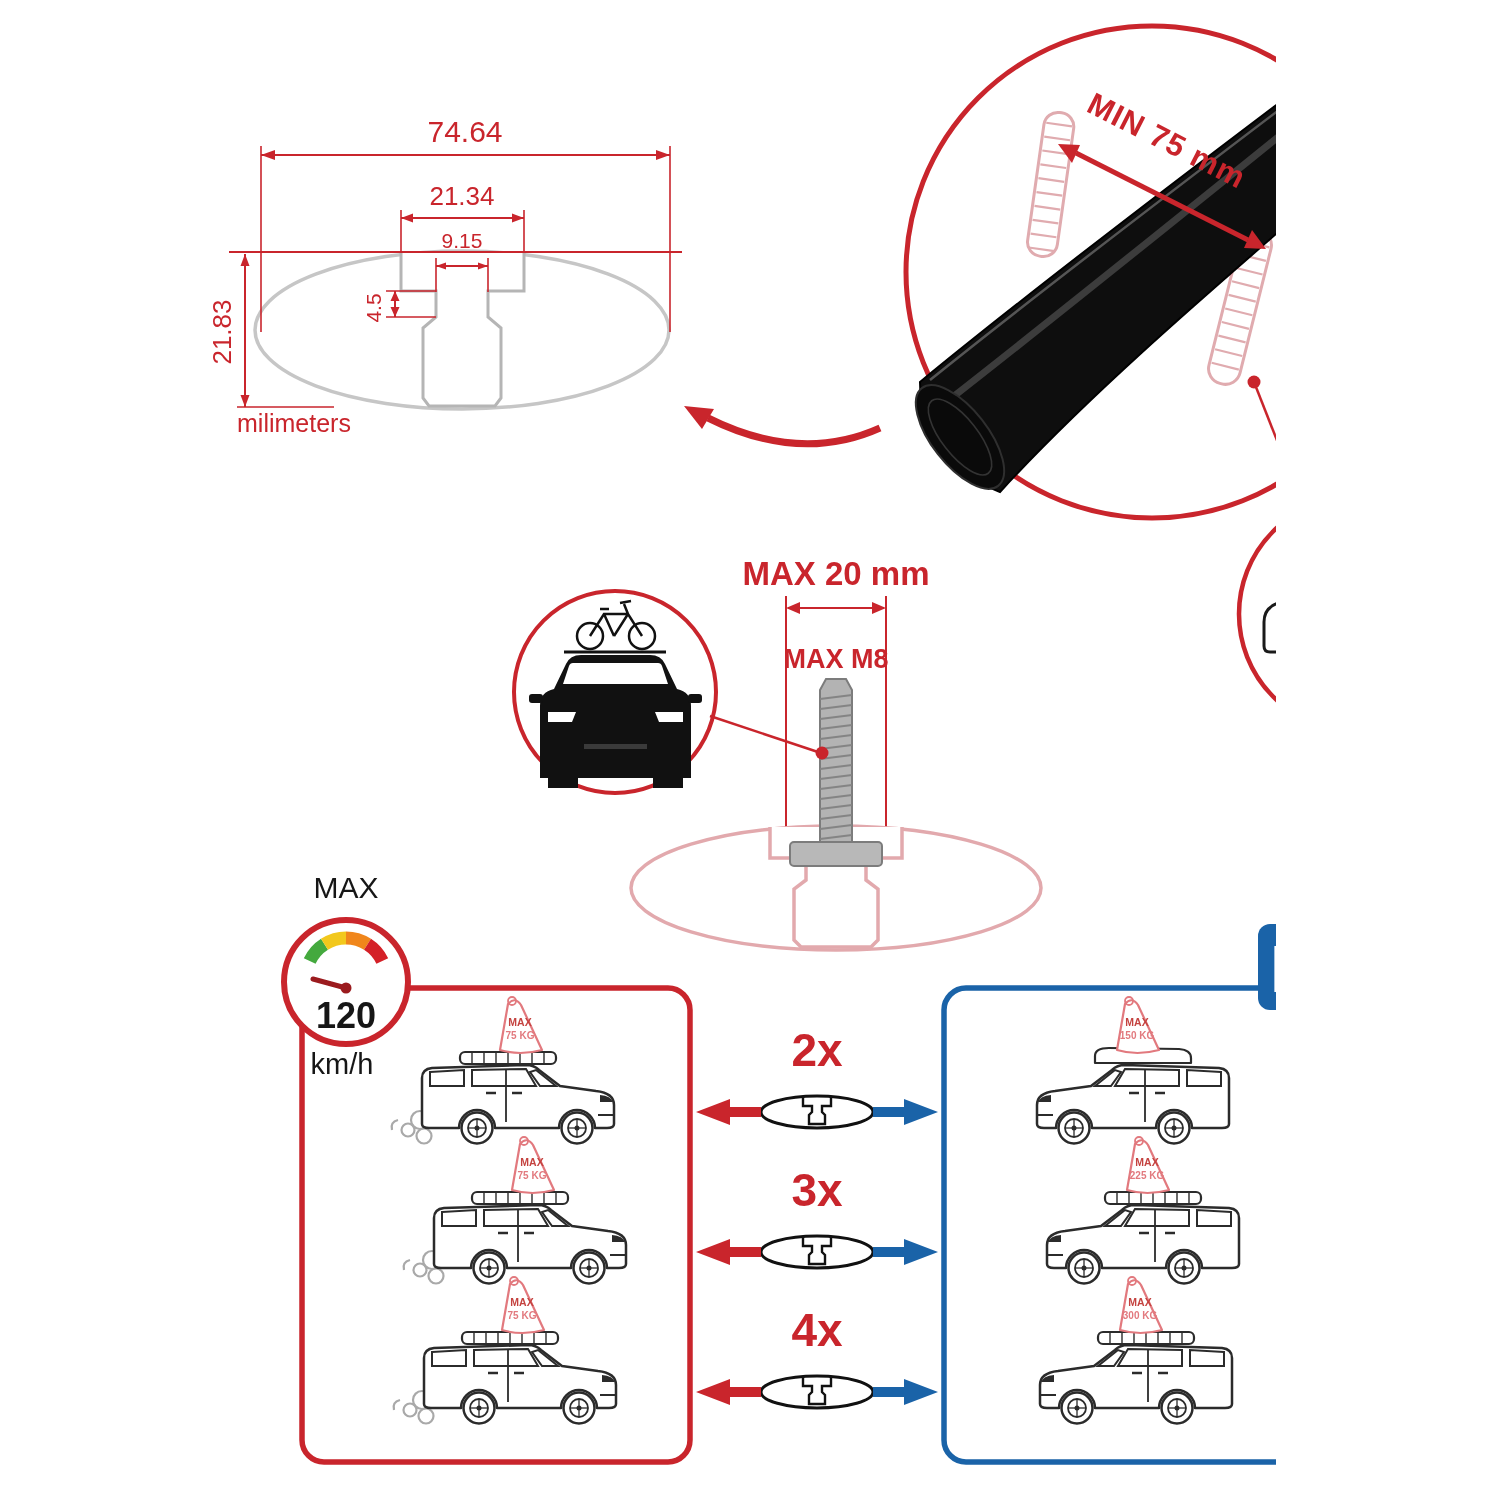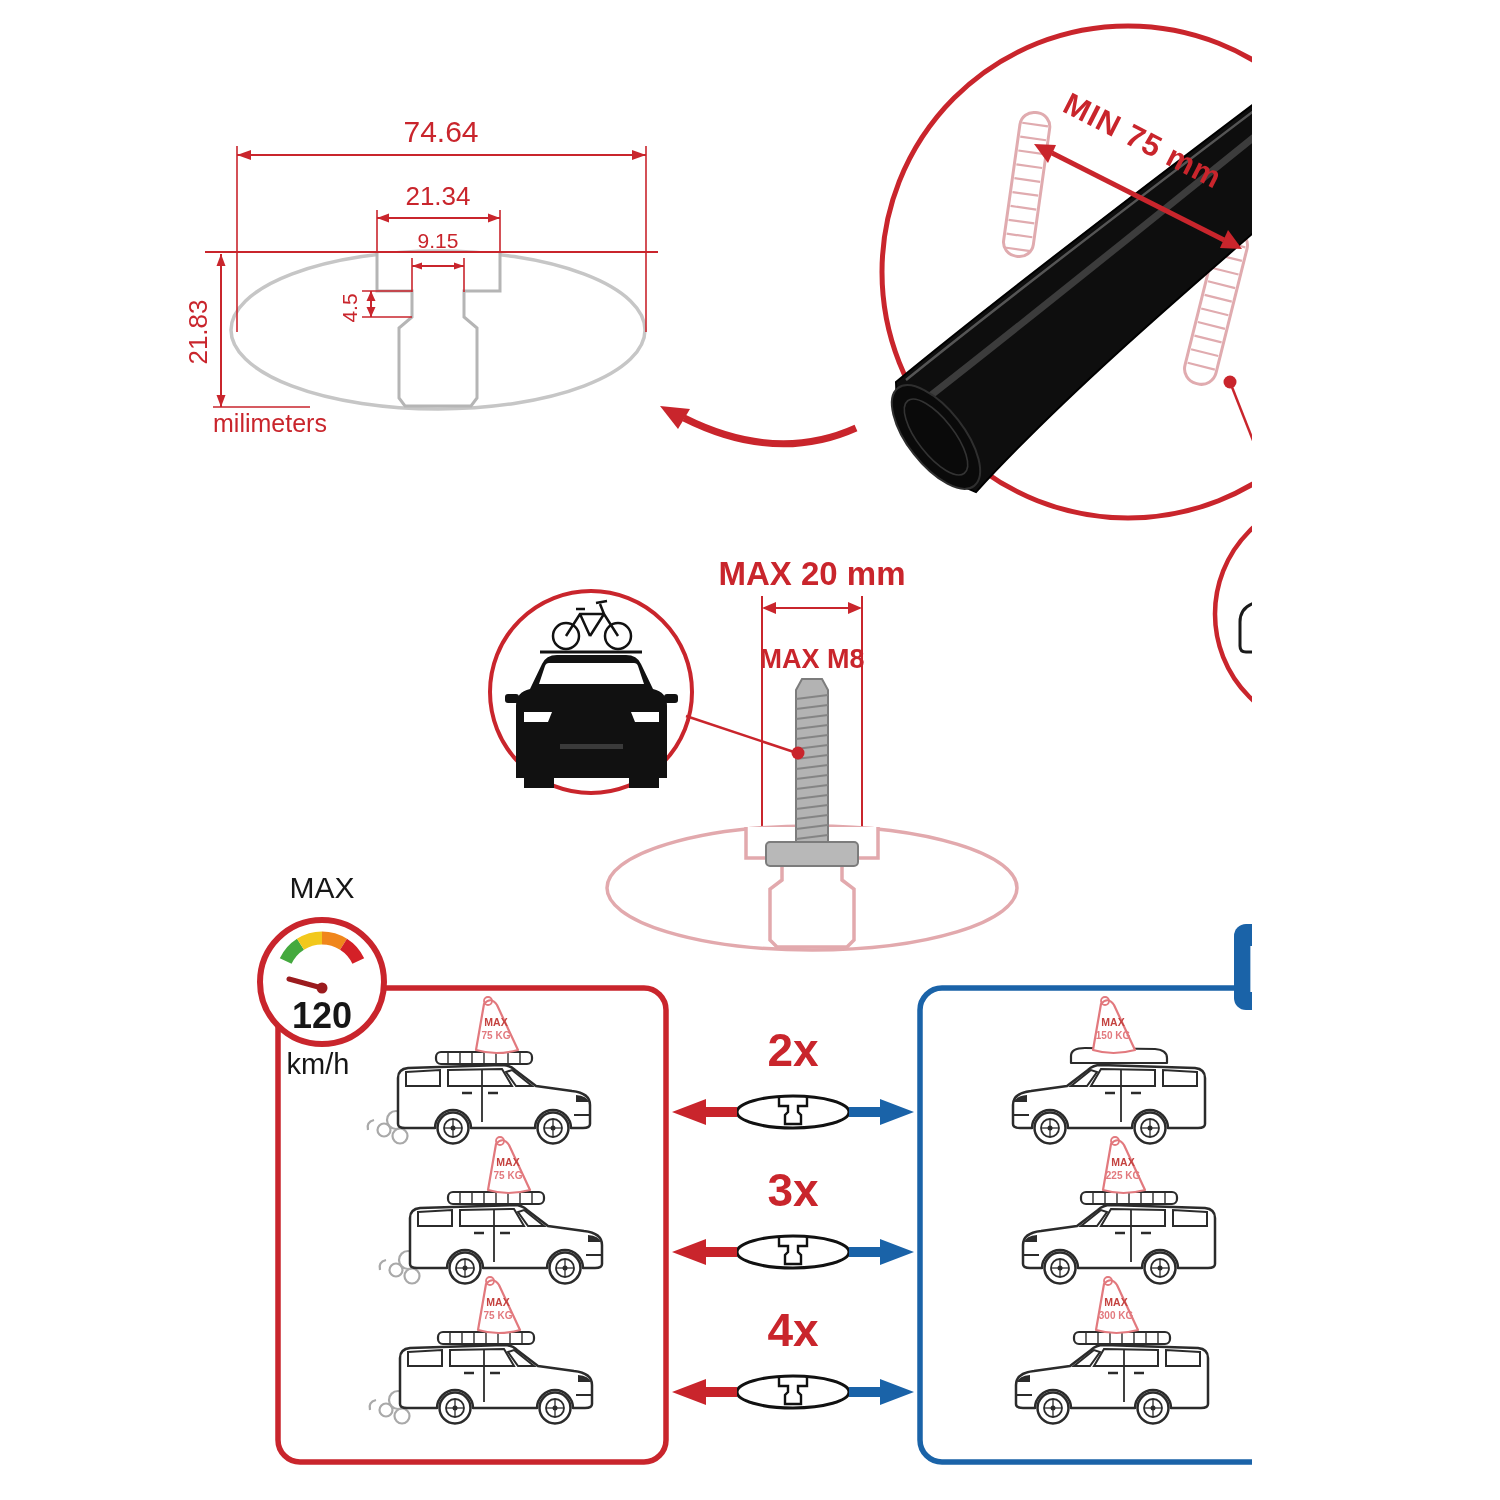--- a/index.html
+++ b/index.html
@@ -1,16 +1,16 @@
 <!DOCTYPE html>
 <html><head>
 <meta charset="utf-8">
 <style>
   html,body{margin:0;padding:0;background:#fff;}
-  .stage{position:relative;width:1252px;height:1500px;background:#fff;overflow:hidden;}
+  .stage{position:relative;width:1252px;height:1500px;background:#fff;overflow:hidden;margin-left:24px;}
   svg text{font-family:"Liberation Sans",sans-serif;}
   .t-red{fill:#c9252c;}
   .anchor-mid{text-anchor:middle;}
   .dim-lg{font-size:30px;}
   .dim-md{font-size:26px;}
   .dim-sm{font-size:21px;}
   .unit-lbl{font-size:25px;}
   .min-span{font-size:31px;letter-spacing:1px;font-weight:bold;}
   .bolt-lbl{font-size:33px;font-weight:bold;}
   .bolt-lbl2{font-size:27px;font-weight:bold;}

